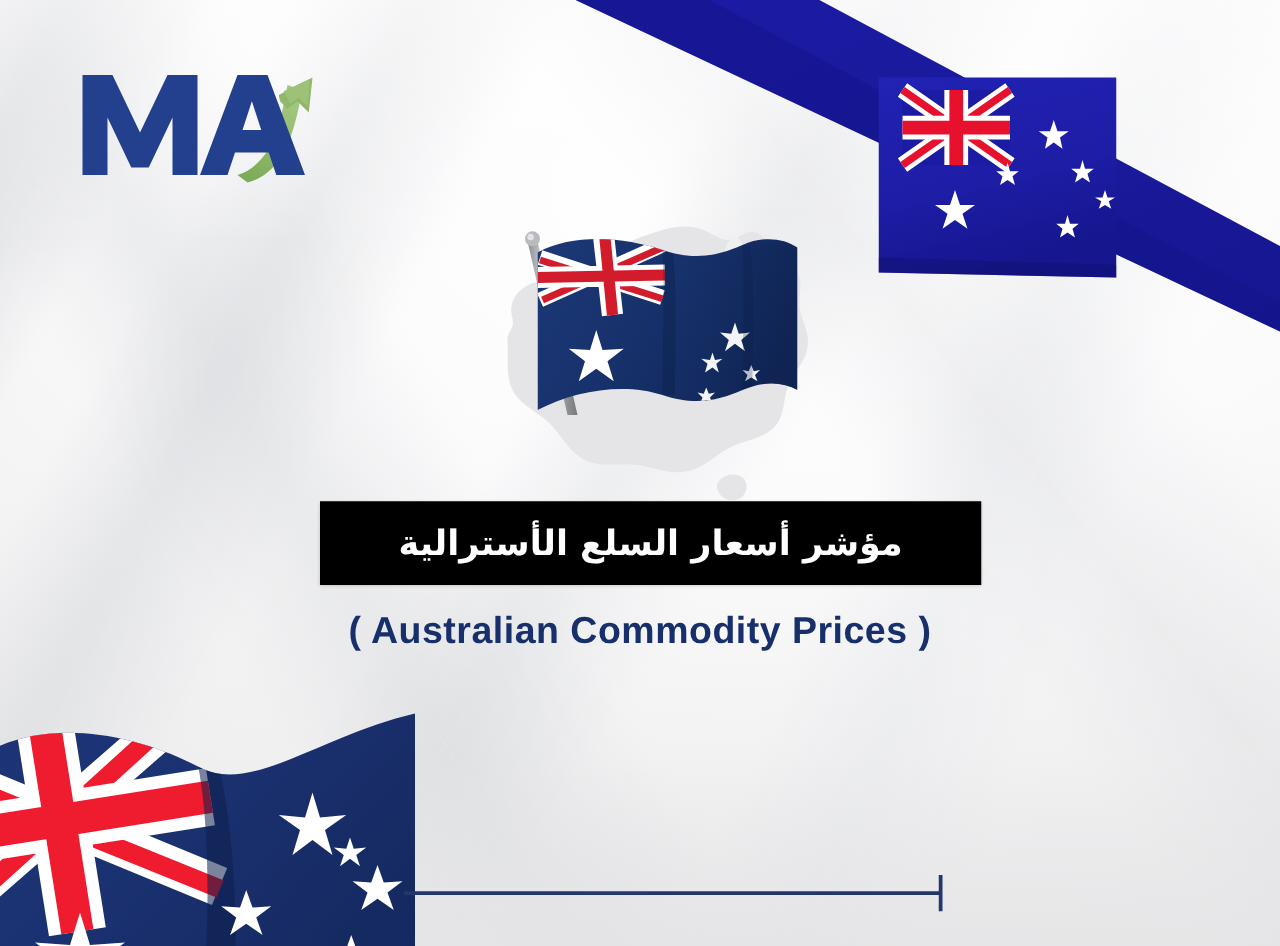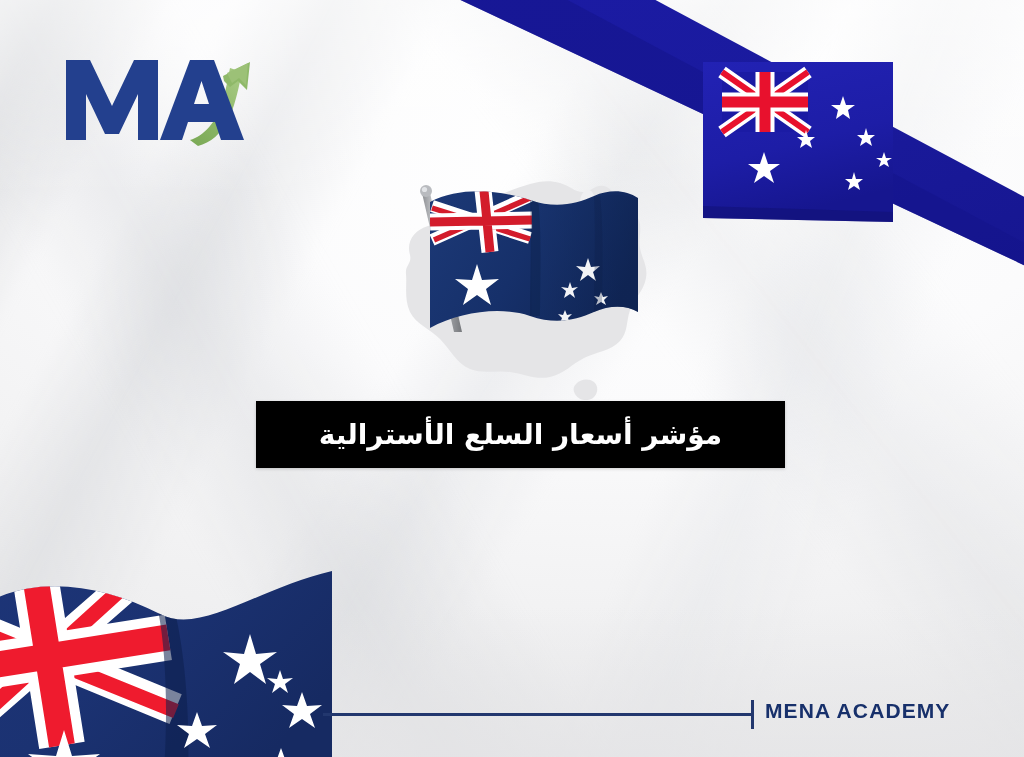--- a/index.html
+++ b/index.html
@@ -295,20 +295,21 @@
         <path clip-path="url(#waveClip)" d="
           M 214,36 C 216,70 214,120 214,152 L 222,152 C 222,118 224,70 220,36 Z" fill="#0a1c42" opacity=".25"></path>
       </g>
     </svg>
   </div>
 
   <div class="title-banner">
     <span class="txt">مؤشر أسعار السلع الأسترالية</span>
   </div>
 
+  <div class="subtitle">( Australian Commodity Prices )</div>
 
   <div class="logo">
     <svg viewBox="0 0 205 100">
       <defs>
         <linearGradient id="arrG" x1="0" y1="1" x2="0.6" y2="0">
           <stop offset="0%" stop-color="#79a855"></stop>
           <stop offset="55%" stop-color="#8fb969"></stop>
           <stop offset="100%" stop-color="#a3c77f"></stop>
         </linearGradient>
       </defs>
@@ -374,15 +375,14 @@
         <polygon points="258,94 264,114 285,112 268,124 274,144 258,132 242,144 248,124 231,112 252,114"></polygon>
         <polygon points="205,172 210,186 225,185 213,194 218,208 205,199 192,208 197,194 185,185 200,186"></polygon>
         <polygon points="310,152 315,166 330,165 318,174 323,188 310,179 297,188 302,174 290,165 305,166"></polygon>
         <polygon points="289,208 293,219 305,218 295,225 299,237 289,230 279,237 283,225 273,218 285,219"></polygon>
         <polygon points="288,130 291,139 301,138 293,144 296,153 288,147 280,153 283,144 275,138 285,139"></polygon>
       </g>
     </svg>
   </div>
 
   <div class="footer-rule"></div>
-  <div class="footer-brand">MENA ACADEMY</div>
 
 </div>
 
 </body></html>

